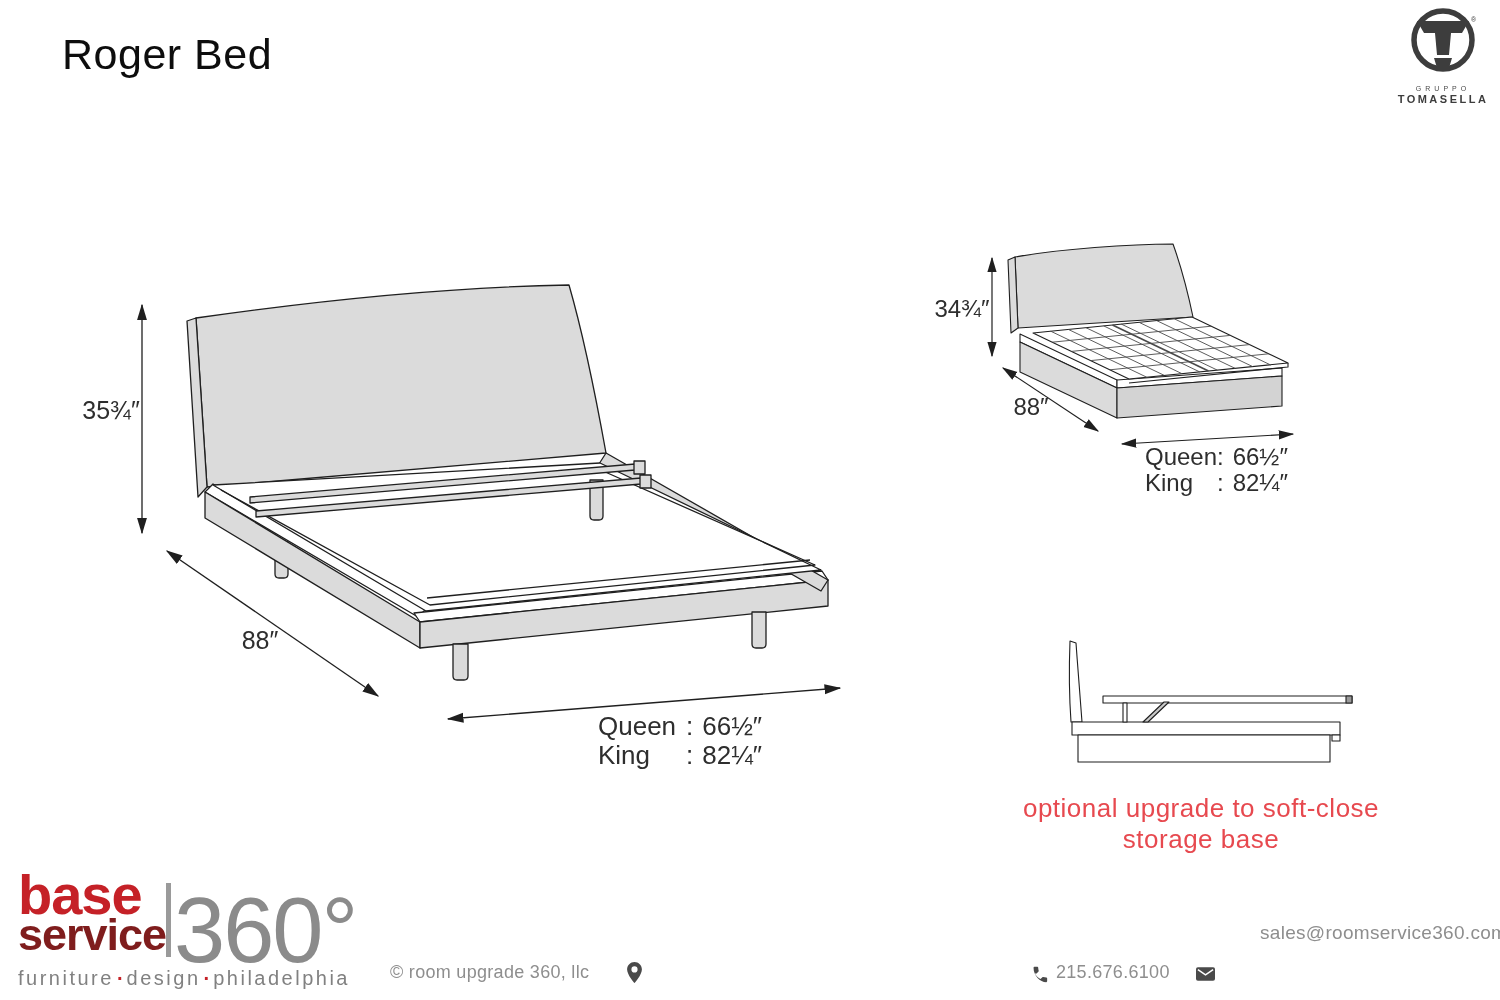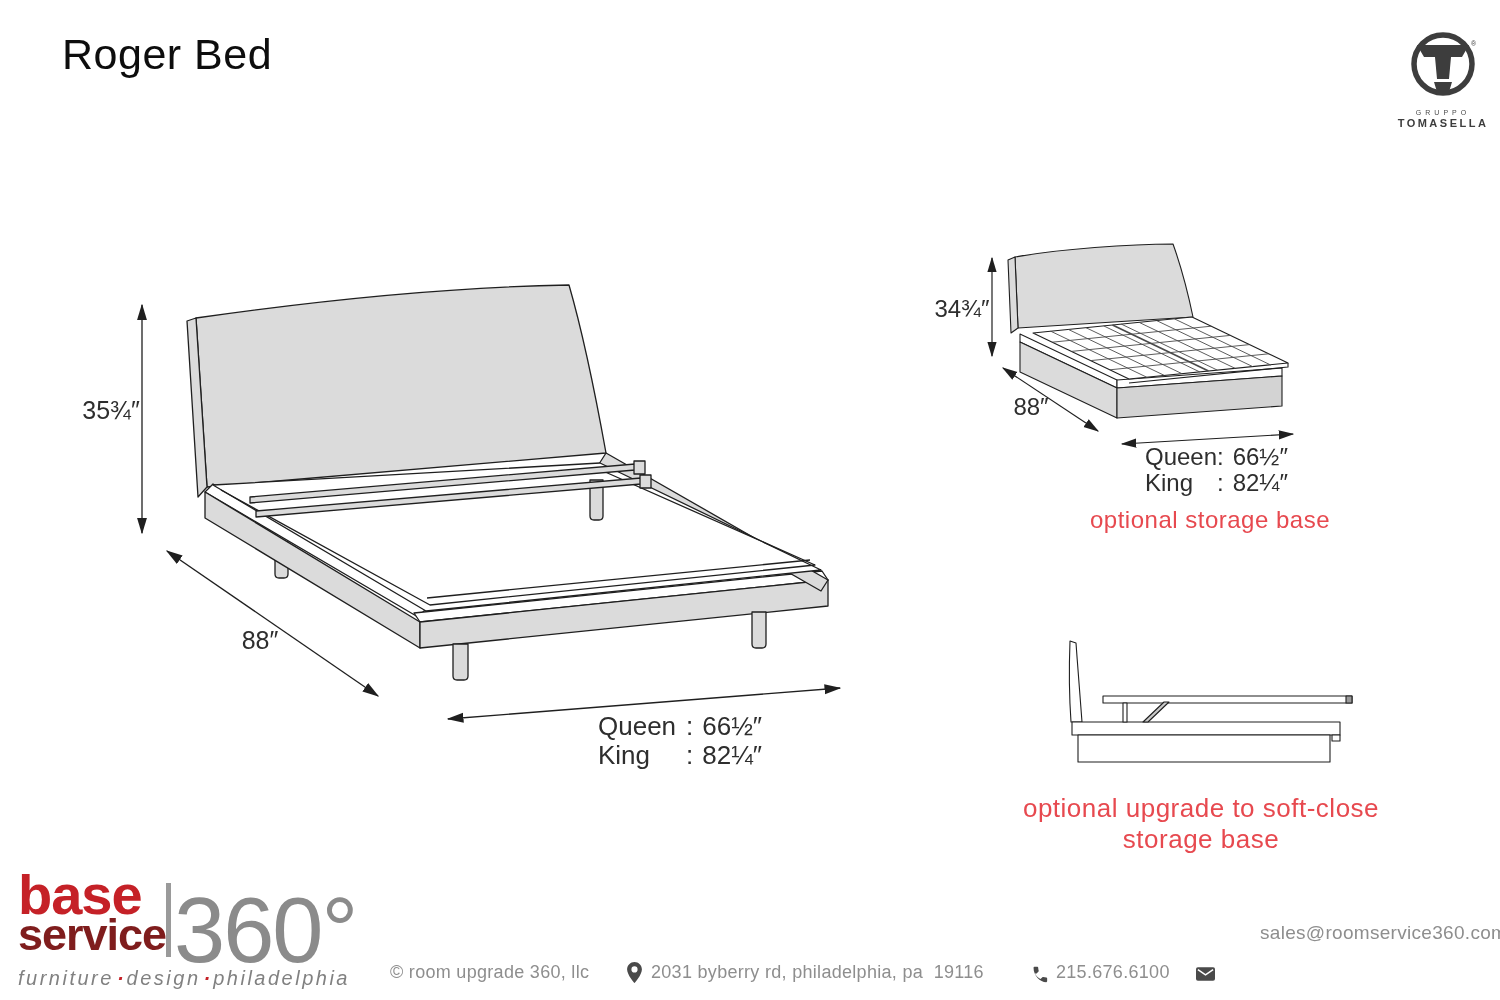--- a/index.html
+++ b/index.html
@@ -3,41 +3,41 @@
 <meta charset="utf-8">
 <style>
   html,body{margin:0;padding:0;background:#ffffff;}
   .sheet{position:relative;width:1500px;height:1000px;background:#fff;overflow:hidden;
          font-family:"Liberation Sans","DejaVu Sans",sans-serif;color:#1f1f1f;}
   .abs{position:absolute;}
 
   .page-title{left:62px;top:30px;font-size:43px;font-weight:500;color:#0d0d0d;letter-spacing:.5px;}
 
   
-  .brand{left:1393px;top:24px;width:100px;text-align:center;}
+  .brand{left:1393px;top:0;width:100px;text-align:center;}
   .brand .gruppo{font-size:7px;letter-spacing:4px;color:#4a4a4a;margin-top:3px;}
   .brand .tname{font-size:11px;font-weight:700;letter-spacing:2.5px;color:#3d3d3d;margin-top:1px;}
 
   
   .size-block{line-height:29px;font-size:26px;color:#2e2e2e;}
   .size-block.small{font-size:24px;line-height:26px;}
   .size-row{display:flex;}
   .size-name{display:inline-block;width:88px;}
   .size-block.small .size-name{width:72px;}
   .size-colon{padding-right:9px;}
 
   .red-caption{color:#e7494f;font-size:25px;letter-spacing:.5px;text-align:center;font-weight:400;}
 
   
   .logo-word1{left:0;top:2px;font-size:56px;font-weight:700;color:#c52127;line-height:.82;letter-spacing:-1px;}
   .logo-word2{left:0;top:47px;font-size:45px;font-weight:700;color:#7f1d1d;line-height:.82;letter-spacing:-1px;}
   .logo-bar{left:148px;top:13px;width:5px;height:74px;background:#9a9a9a;}
   .logo-360{left:156px;top:14px;font-size:92px;font-weight:400;color:#8b8b8b;line-height:1;letter-spacing:-2px;}
   .logo-tagline{left:0;top:97px;width:332px;display:flex;justify-content:space-between;align-items:center;
-                font-size:20px;letter-spacing:2.5px;color:#818181;font-style:italic;}
+                font-size:20px;letter-spacing:2.5px;color:#818181;}
   .logo-tagline .dot{color:#c52127;font-weight:700;letter-spacing:0;}
   .footer-text{font-size:18px;color:#8e8e8e;white-space:pre;letter-spacing:.3px;}
 </style>
 </head>
 <body>
 
 <div class="sheet">
 
   <div class="abs page-title">Roger Bed</div>
 
@@ -160,21 +160,20 @@
         <span class="size-colon">:</span>
         <span>66½″</span>
     </div>
     <div class="size-row">
       <span class="size-name">King</span>
         <span class="size-colon">:</span>
         <span>82¼″</span>
     </div>
   </div>
 
-  <div class="abs red-caption" style="left:1040px;top:506px;width:340px;font-size:24px;">optional storage base</div>
 
   <svg class="abs" style="left:1055px;top:630px;" width="320" height="140" viewBox="0 0 320 140">
     <g stroke="#1f1f1f" stroke-width="1.1" stroke-linejoin="round" fill="#ffffff">
       <path d="M15,11 L21,13 C23,40 25,68 27,92 L16,92 C14,64 14,37 15,11 Z"></path>
       <rect x="17" y="92" width="268" height="13"></rect>
       <rect x="277" y="105" width="8" height="6"></rect>
       <rect x="23" y="105" width="252" height="27"></rect>
       <rect x="48" y="66" width="249" height="7"></rect>
       <rect x="291" y="66" width="6" height="7" fill="#9a9a9a"></rect>
       <rect x="68" y="73" width="4" height="19"></rect>
@@ -196,21 +195,20 @@
       <span class="dot">·</span>
       <span>philadelphia</span>
     </div>
   </div>
 
   <div class="abs footer-text" style="left:390px;top:962px;">© room upgrade 360, llc</div>
 
   <svg class="abs" style="left:627px;top:962px;" width="15" height="21" viewBox="0 0 24 34">
     <path d="M12 0C5.4 0 0 5.4 0 12c0 8.6 12 22 12 22s12-13.4 12-22C24 5.4 18.6 0 12 0zm0 17a5 5 0 1 1 0-10 5 5 0 0 1 0 10z" fill="#4a4a4a"></path>
   </svg>
-  <div class="abs footer-text" style="left:651px;top:962px;">2031 byberry rd, philadelphia, pa  19116</div>
 
   <svg class="abs" style="left:1031px;top:966px;" width="17" height="17" viewBox="0 0 20 20">
     <path d="M4.62 8.79c1.44 2.83 3.76 5.14 6.59 6.59l2.2-2.2c.27-.27.67-.36 1.02-.24 1.12.37 2.33.57 3.57.57.55 0 1 .45 1 1V18c0 .55-.45 1-1 1C10.61 19 3 11.39 3 2c0-.55.45-1 1-1h3.5c.55 0 1 .45 1 1 0 1.25.2 2.45.57 3.57.11.35.03.74-.25 1.02l-2.2 2.2z" fill="#4a4a4a"></path>
   </svg>
   <div class="abs footer-text" style="left:1056px;top:962px;">215.676.6100</div>
 
   <svg class="abs" style="left:1196px;top:967px;" width="19" height="14" viewBox="0 0 20 14">
     <rect x="0" y="0" width="20" height="14" rx="2" fill="#4a4a4a"></rect>
     <path d="M2 2.5l8 5.5 8-5.5" stroke="#ffffff" stroke-width="1.6" fill="none"></path>
   </svg>

